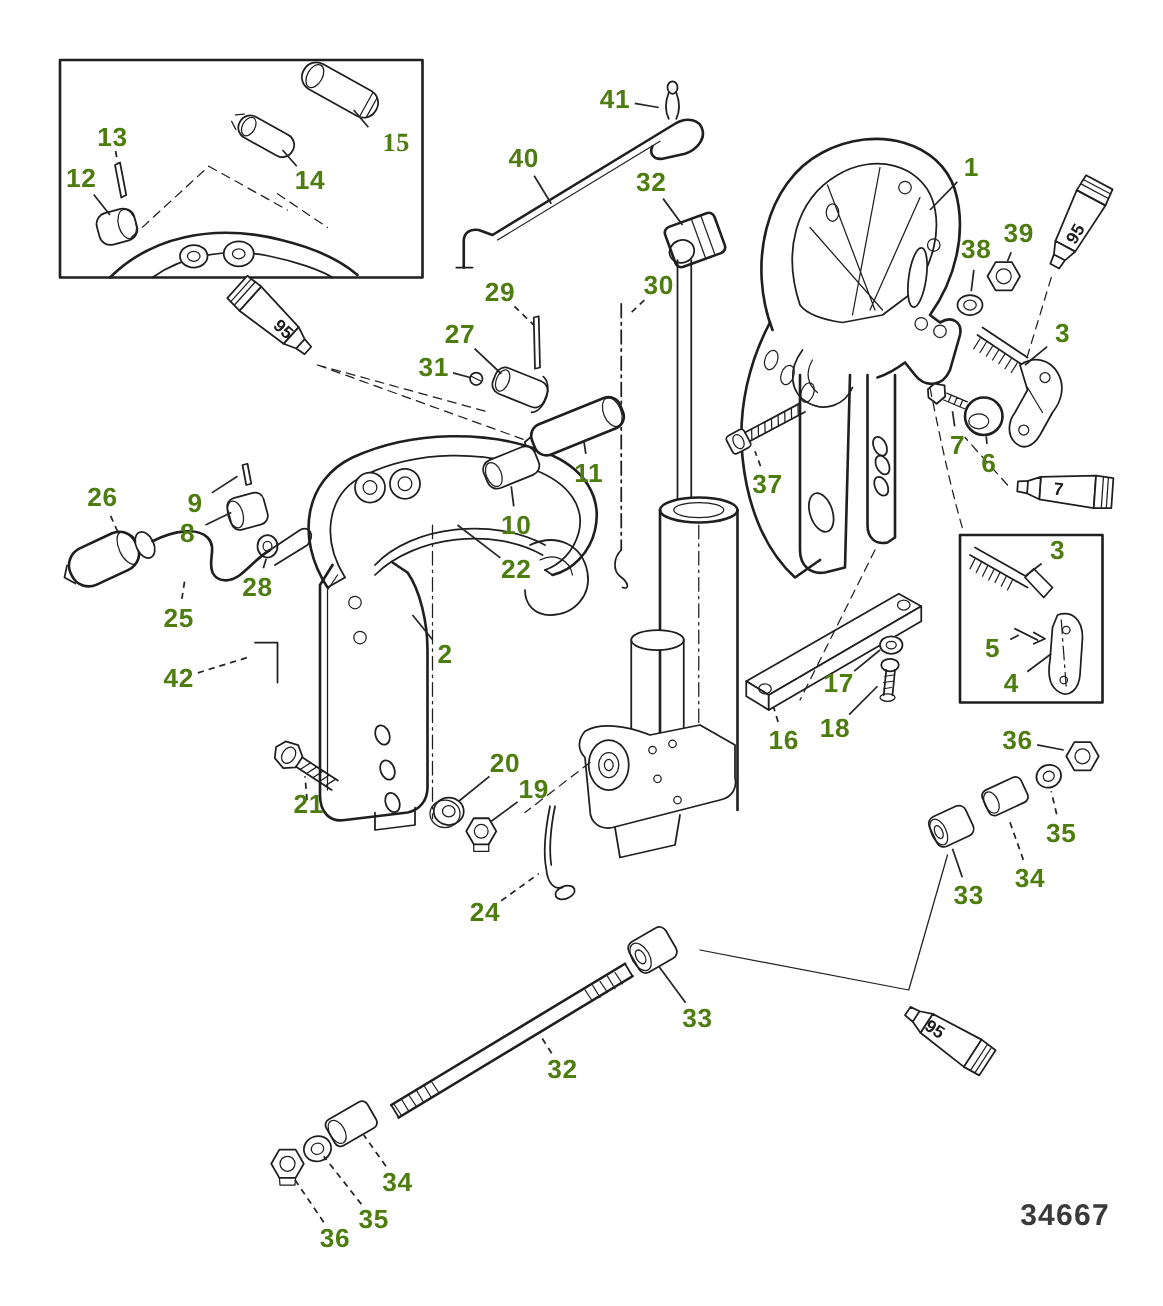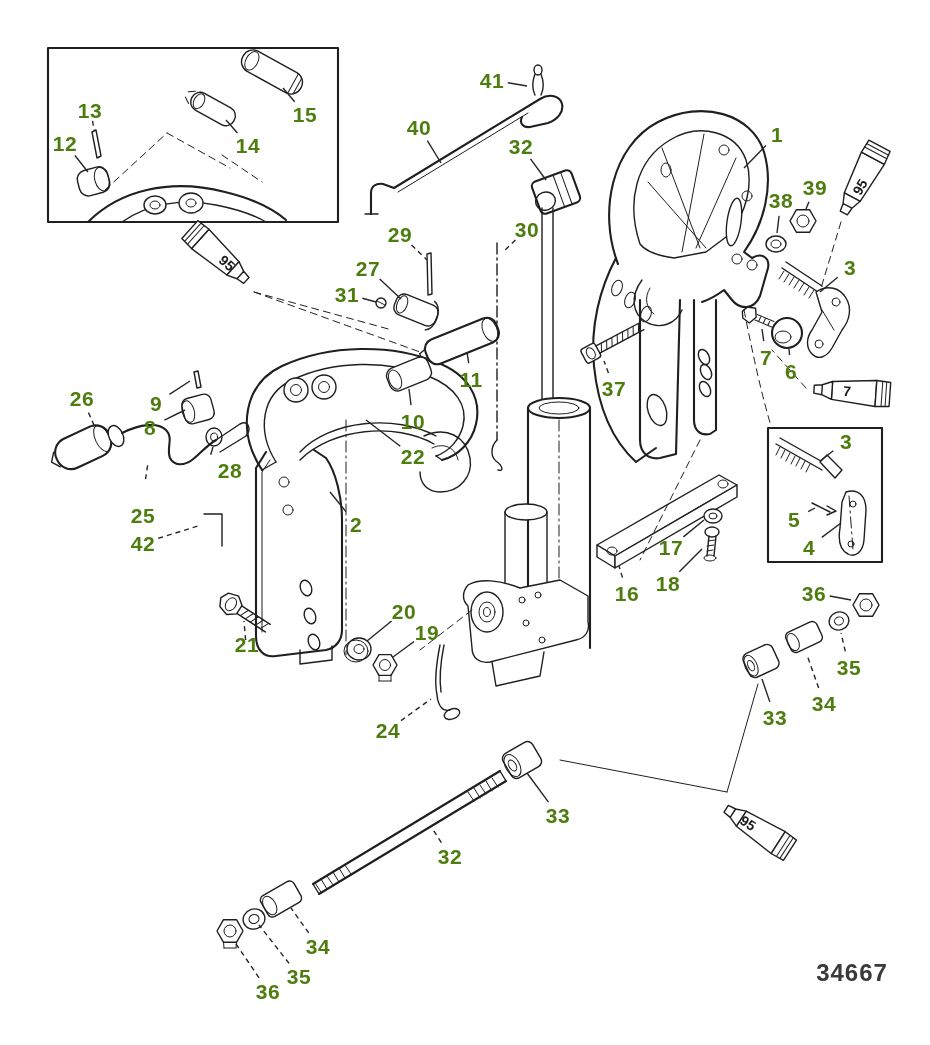--- a/index.html
+++ b/index.html
@@ -465,43 +465,43 @@
         <line x1="308.7326858849729" y1="932.9571134677396" x2="291" y2="908" class="leader dashed"></line>
         <line x1="289.1257610371024" y1="963.4103453223055" x2="259" y2="925" class="leader dashed"></line>
         <line x1="259.00303965748355" y1="977.7691759668876" x2="234" y2="941" class="leader dashed"></line>
       </g>
 </svg>
 
 <div id="callout-layer">
       <div class="callout" style="left: 65px; top: 143px;">12</div>
       <div class="callout" style="left: 90px; top: 110px;">13</div>
       <div class="callout" style="left: 248px; top: 145px;">14</div>
-      <div class="callout" style="left: 305px; top: 114px;">15</div>
+      <div class="callout" style="left: 317px; top: 114px; font-family: Liberation Serif, serif;">15</div>
       <div class="callout" style="left: 492px; top: 80px;">41</div>
       <div class="callout" style="left: 419px; top: 127px;">40</div>
       <div class="callout" style="left: 521px; top: 146px;">32</div>
       <div class="callout" style="left: 777px; top: 134px;">1</div>
       <div class="callout" style="left: 781px; top: 200px;">38</div>
       <div class="callout" style="left: 815px; top: 187px;">39</div>
       <div class="callout" style="left: 850px; top: 267px;">3</div>
       <div class="callout" style="left: 400px; top: 234px;">29</div>
       <div class="callout" style="left: 527px; top: 229px;">30</div>
       <div class="callout" style="left: 368px; top: 268px;">27</div>
       <div class="callout" style="left: 347px; top: 294px;">31</div>
       <div class="callout" style="left: 471px; top: 379px;">11</div>
       <div class="callout" style="left: 413px; top: 421px;">10</div>
       <div class="callout" style="left: 413px; top: 456px;">22</div>
       <div class="callout" style="left: 614px; top: 388px;">37</div>
       <div class="callout" style="left: 766px; top: 357px;">7</div>
       <div class="callout" style="left: 791px; top: 371px;">6</div>
       <div class="callout" style="left: 82px; top: 398px;">26</div>
       <div class="callout" style="left: 156px; top: 403px;">9</div>
       <div class="callout" style="left: 150px; top: 427px;">8</div>
-      <div class="callout" style="left: 206px; top: 470px; margin-left: 24px;">28</div>
-      <div class="callout" style="left: 143px; top: 495px; margin-top: 20px;">25</div>
+      <div class="callout" style="left: 206px; top: 470px;">28</div>
+      <div class="callout" style="left: 143px; top: 495px;">25</div>
       <div class="callout" style="left: 143px; top: 543px;">42</div>
       <div class="callout" style="left: 356px; top: 524px;">2</div>
       <div class="callout" style="left: 846px; top: 441px;">3</div>
       <div class="callout" style="left: 794px; top: 519px;">5</div>
       <div class="callout" style="left: 809px; top: 547px;">4</div>
       <div class="callout" style="left: 671px; top: 547px;">17</div>
       <div class="callout" style="left: 668px; top: 583px;">18</div>
       <div class="callout" style="left: 627px; top: 593px;">16</div>
       <div class="callout" style="left: 814px; top: 593px;">36</div>
       <div class="callout" style="left: 849px; top: 667px;">35</div>

